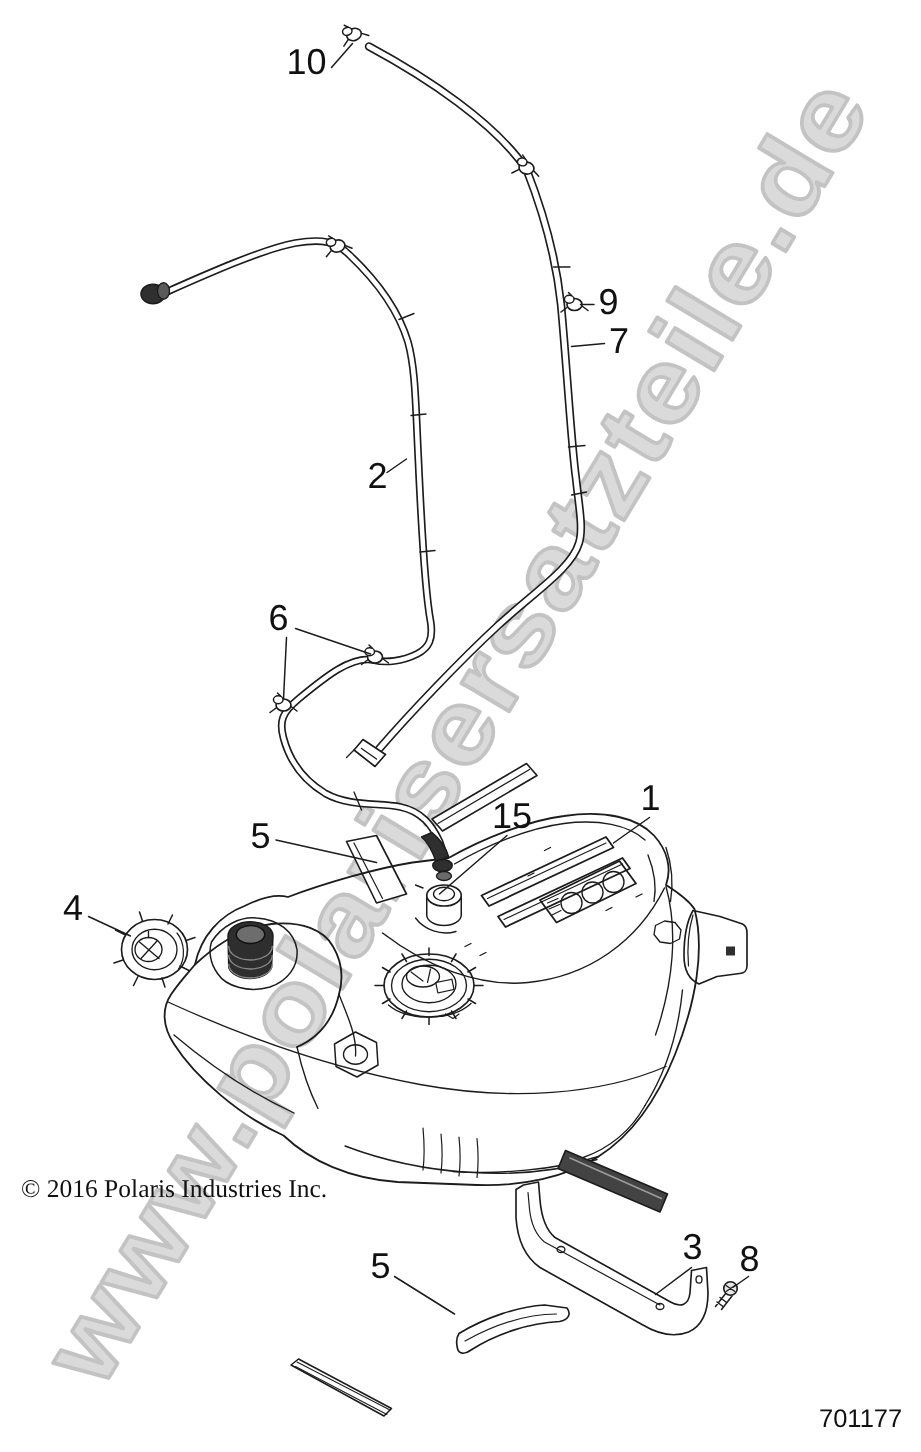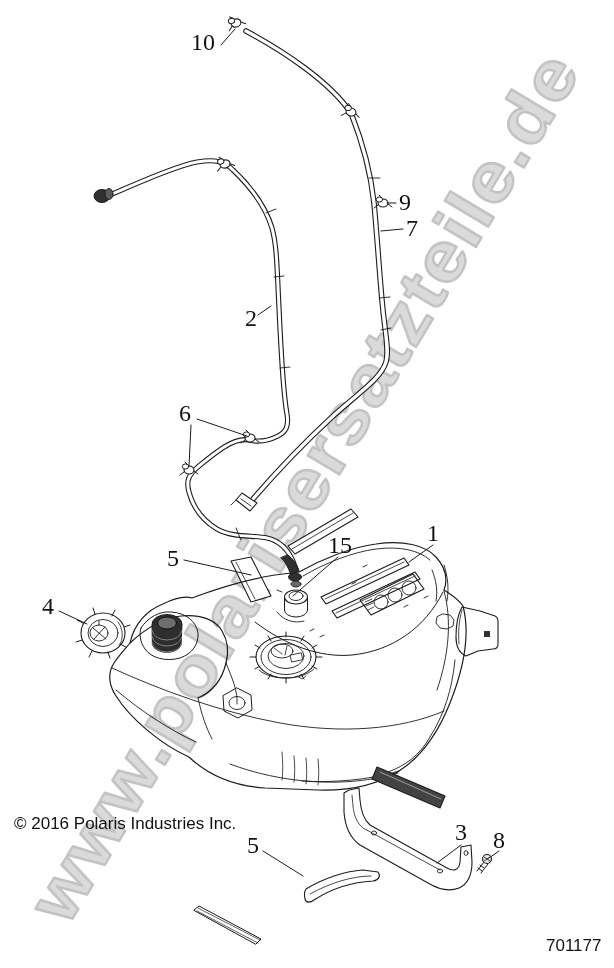--- a/index.html
+++ b/index.html
@@ -8,21 +8,21 @@
     width:614px;height:968px;
     background:#ffffff;
     overflow:hidden;
     font-family:"Liberation Sans", sans-serif;
   }
   .art{position:absolute;left:0;top:0;}
   .callout{
     position:absolute;
     font-size:24px;
     color:#111;
-    font-family:Liberation Serif, serif;
+    font-family:Liberation Sans, sans-serif;
     line-height:1;
     user-select:none;
   }
   .footer-text{
     position:absolute;
     font-size:17px;
     color:#111;
     font-family:"Liberation Sans", sans-serif;
     line-height:1.1;
     white-space:nowrap;
@@ -260,16 +260,16 @@
   <div class="callout" style="left:42px;top:594px;">4</div>
   <div class="callout" style="left:167px;top:546px;">5</div>
   <div class="callout" style="left:247px;top:833px;">5</div>
   <div class="callout" style="left:179px;top:401px;">6</div>
   <div class="callout" style="left:406px;top:216px;">7</div>
   <div class="callout" style="left:493px;top:828px;">8</div>
   <div class="callout" style="left:399px;top:190px;">9</div>
   <div class="callout" style="left:191px;top:30px;">10</div>
   <div class="callout" style="left:328px;top:533px;">15</div>
 
-  <div class="footer-text" style="left:14px;top:815px;">© 2016 Polaris Industries Inc.</div>
+  <div class="footer-text" style="left:14px;top:784px;font-family:Liberation Serif, serif;">© 2016 Polaris Industries Inc.</div>
   <div class="footer-text" style="left:546px;top:937px;">701177</div>
 
 </div>
 
 </body></html>

